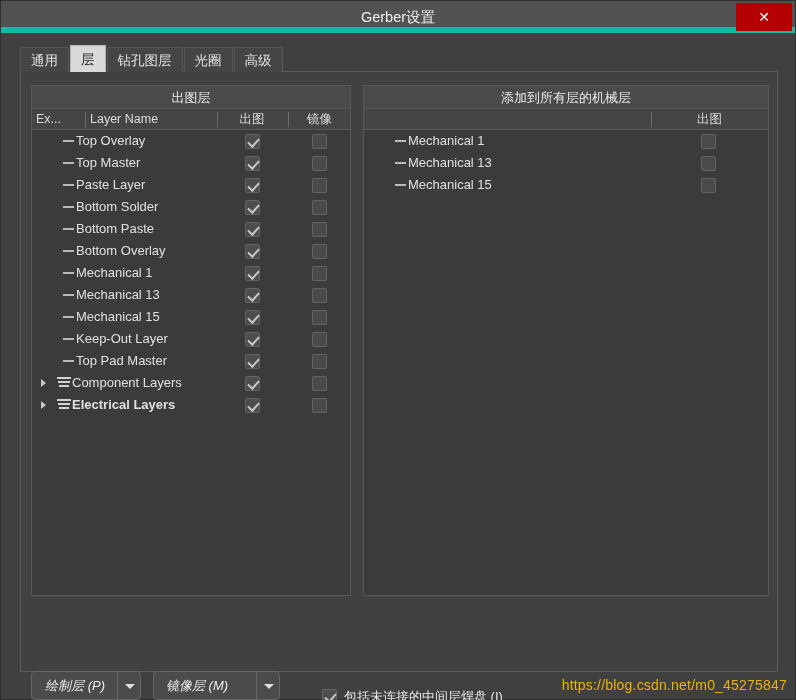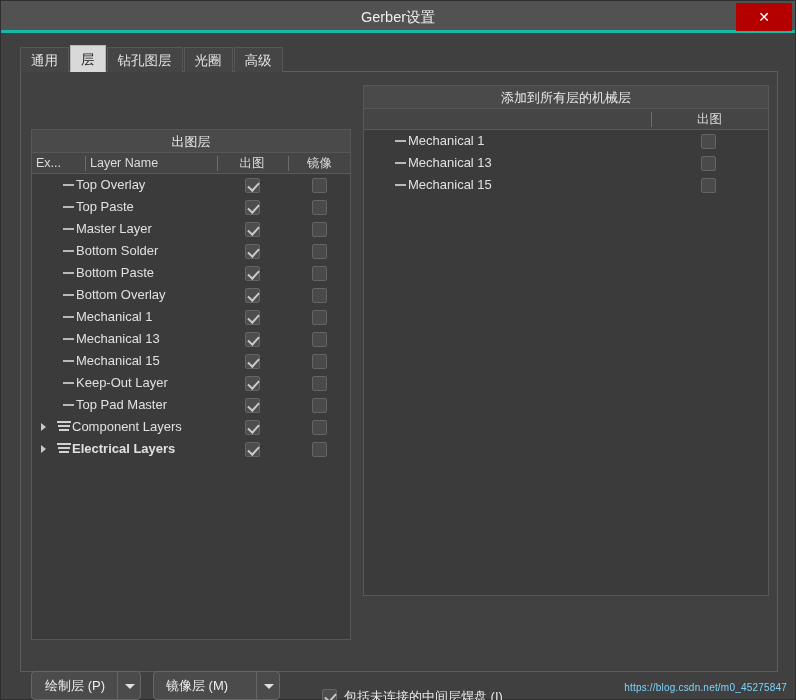--- a/index.html
+++ b/index.html
@@ -14,21 +14,21 @@
     width: 796px; height: 700px;
     background: #404040;
     border: 1px solid #2e2e2e;
   }
 
   
   .titlebar {
     position: absolute; left: 0; top: 0;
     width: 794px; height: 32px;
     background: #525252;
-    border-bottom: 3px solid #14b8a6;
+    border-bottom: 6px solid #14b8a6;
   }
   .titlebar .title {
     position: absolute; left: 0; top: 0;
     width: 794px; height: 32px;
     line-height: 32px;
     text-align: center;
     color: #f0f0f0;
     font-size: 14.5px;
   }
   .closebtn {
@@ -81,21 +81,21 @@
     border: 1px solid #5d5d5d;
     background: #414141;
   }
 
   
   .panel {
     position: absolute;
     background: #3b3b3b;
     border: 1px solid #575757;
   }
-  .panel.left  { left: 10px;  top: 13px; width: 320px; height: 511px; margin-top: 44px; }
+  .panel.left  { left: 10px;  top: 13px; width: 320px; height: 511px; }
   .panel.right { left: 342px; top: 13px; width: 406px; height: 511px; }
 
   .panel-title {
     height: 23px;
     line-height: 23px;
     text-align: center;
     font-size: 13px;
     color: #e8e8e8;
     background: #4a4a4a;
     border-bottom: 1px solid #575757;
@@ -180,20 +180,21 @@
   
   .btn {
     position: absolute;
     height: 29px;
     background: #4b4b4b;
     border: 1px solid #666666;
     border-radius: 4px;
     color: #ededed;
     font-size: 13px;
     cursor: pointer;
+    font-style: italic;
   }
   .btn .btn-label {
     position: absolute; left: 0; top: 0; height: 27px; line-height: 27px;
     text-align: center; white-space: nowrap;
   }
   .btn .arrowzone {
     position: absolute; right: 0; top: 0;
     width: 23px; height: 27px;
     border-left: 1px solid #666666;
     cursor: pointer;
@@ -215,22 +216,22 @@
   }
   .footcheck .cb { position: absolute; left: 0; top: 1px; }
   .footcheck .ftext {
     position: absolute; left: 22px; top: 0; height: 18px; line-height: 18px;
     white-space: nowrap;
   }
 
   .watermark {
     position: absolute;
     right: 8px; bottom: 6px;
-    font-size: 10px;
-    color: #7dd3fc;
+    font-size: 14px;
+    color: #eab308;
     letter-spacing: 0.2px;
   }
 </style>
 </head>
 <body>
 
 <div id="app">
 
   <div class="titlebar">
     <div class="title">Gerber设置</div>
@@ -260,27 +261,27 @@
       </div>
       <div class="rows" id="left-rows">
           <div class="row">
             <div class="dash" style="left: 31px;"></div>
             <div class="label" style="left: 44px;">Top Overlay</div>
             <div class="cb on" style="left: 213px; top: 4px;"></div>
             <div class="cb off" style="left: 280px; top: 4px;"></div>
           </div>
           <div class="row">
             <div class="dash" style="left: 31px;"></div>
-            <div class="label" style="left: 44px;">Top Paste</div>
-            <div class="cb on" style="left: 213px; top: 4px;"></div>
-            <div class="cb off" style="left: 280px; top: 4px;"></div>
-          </div>
-          <div class="row">
-            <div class="dash" style="left: 31px;"></div>
-            <div class="label" style="left: 44px;">Master Layer</div>
+            <div class="label" style="left: 44px;">Top Master</div>
+            <div class="cb on" style="left: 213px; top: 4px;"></div>
+            <div class="cb off" style="left: 280px; top: 4px;"></div>
+          </div>
+          <div class="row">
+            <div class="dash" style="left: 31px;"></div>
+            <div class="label" style="left: 44px;">Paste Layer</div>
             <div class="cb on" style="left: 213px; top: 4px;"></div>
             <div class="cb off" style="left: 280px; top: 4px;"></div>
           </div>
           <div class="row">
             <div class="dash" style="left: 31px;"></div>
             <div class="label" style="left: 44px;">Bottom Solder</div>
             <div class="cb on" style="left: 213px; top: 4px;"></div>
             <div class="cb off" style="left: 280px; top: 4px;"></div>
           </div>
           <div class="row">

